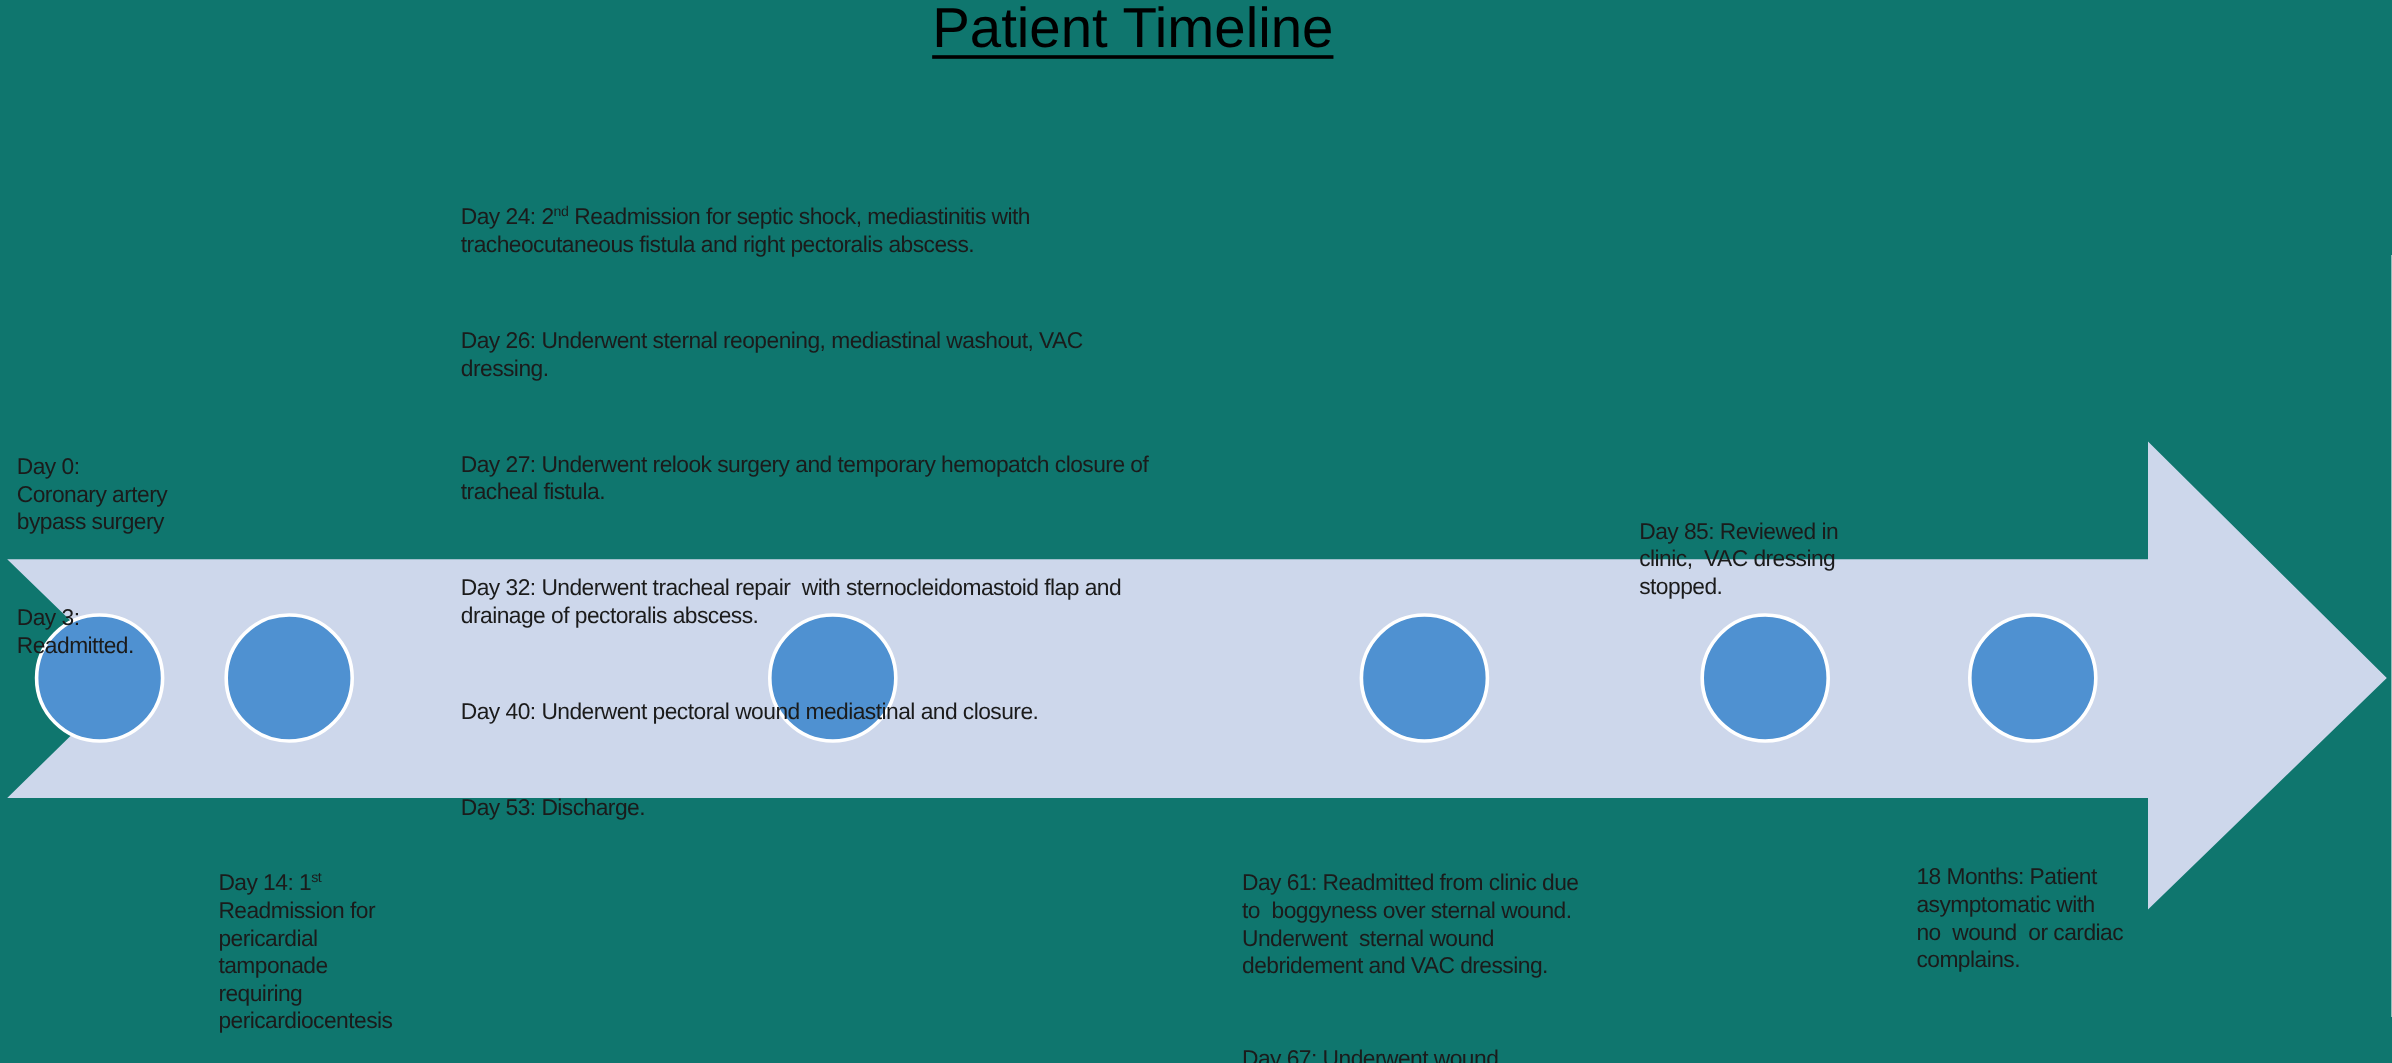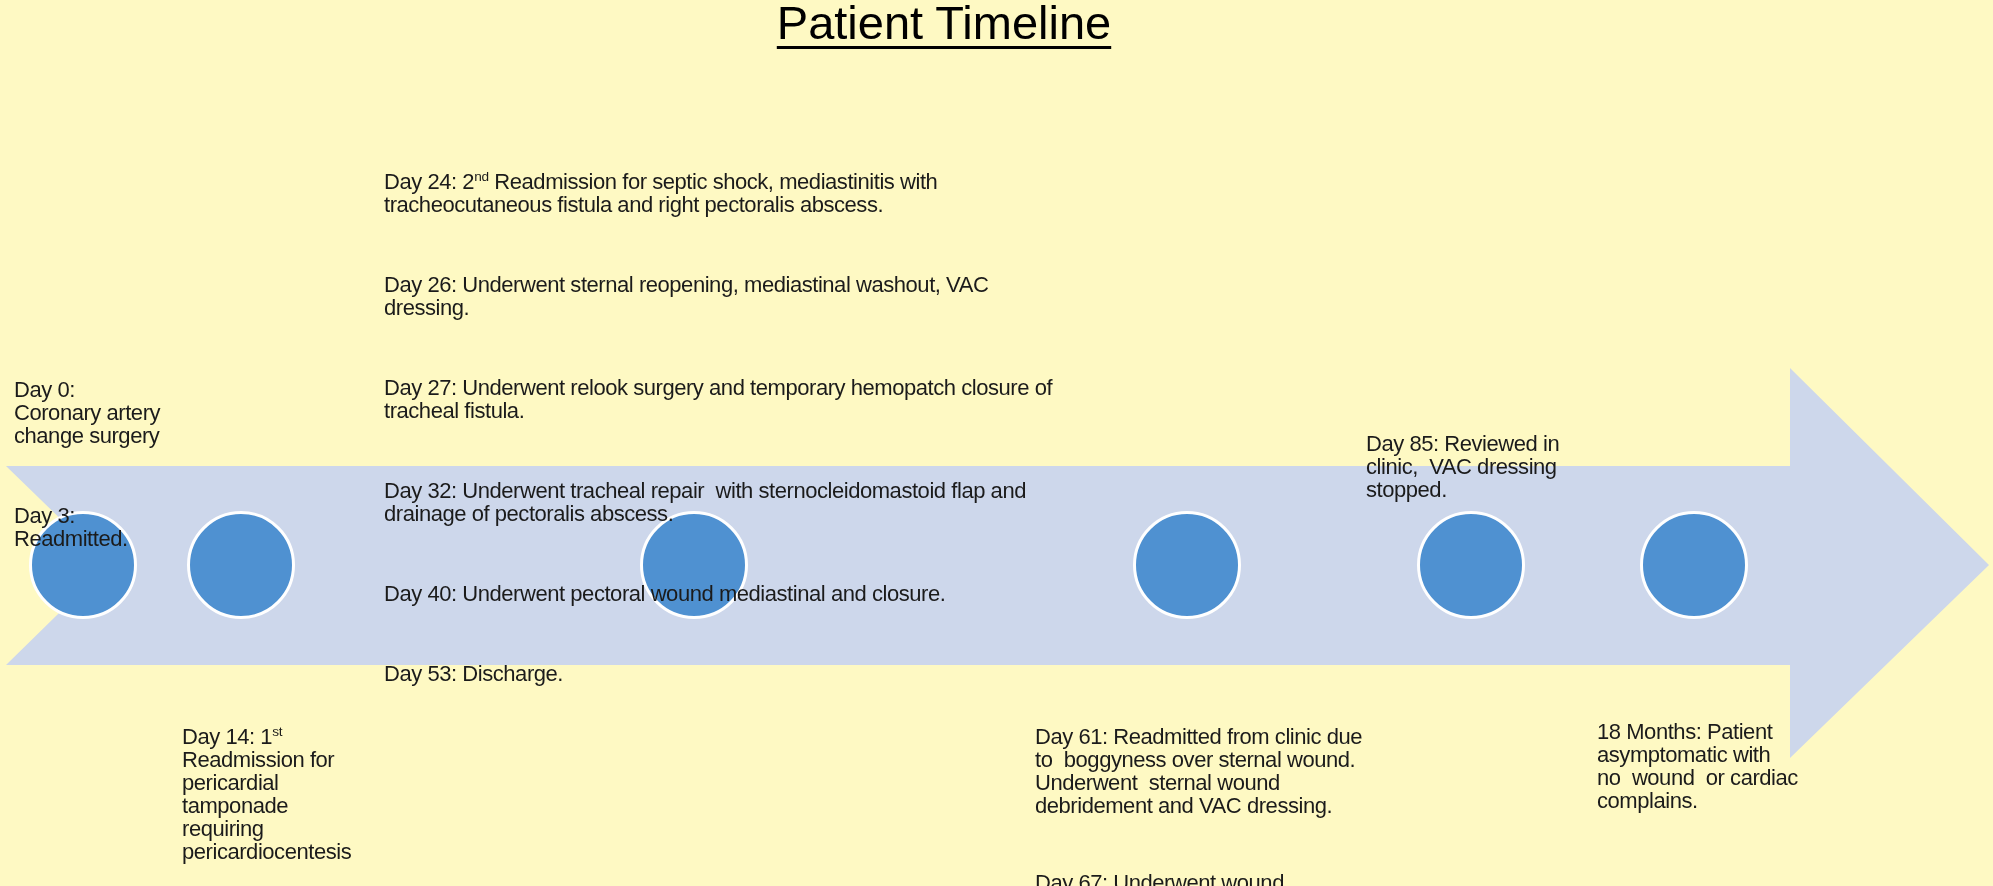--- a/index.html
+++ b/index.html
@@ -1,20 +1,20 @@
 <!DOCTYPE html>
 <html style="--arrow_fill: #cdd7eb; --node_fill: #4f91d1; --node_stroke: #ffffff; --text_color: #1b1b1b; --title_color: #000000;"><head>
 <meta charset="utf-8">
 <style>
   html, body { margin: 0; padding: 0; background: #ffffff; }
   .canvas {
     position: relative;
     width: 1993px;
     height: 886px;
-    background: #fef9c3;
+    background: #0f766e;
     overflow: hidden;
     font-family: "Liberation Sans", sans-serif;
     color: var(--text_color, #1b1b1b);
   }
   .title {
     position: absolute;
     top: -3px;
     left: 944px;
     transform: translateX(-50%);
     margin: 0;
@@ -40,21 +40,21 @@
     top: 511px;
     width: 102px;
     height: 102px;
     border-radius: 50%;
     background: var(--node_fill, #4f91d1);
     border: 3px solid var(--node_stroke, #ffffff);
     box-sizing: content-box;
   }
   .block {
     position: absolute;
-    font-size: 22px;
+    font-size: 19px;
     line-height: 23px;
     letter-spacing: -0.45px;
     white-space: pre-wrap;
   }
   .block p { margin: 0 0 11px 0; }
   .block p:last-child { margin-bottom: 0; }
   .block.tight p { margin-bottom: 8px; }
   .block.tight p:last-child { margin-bottom: 0; }
   sup {
     font-size: 0.62em;
@@ -77,21 +77,21 @@
   <div class="node" style="left:29px"></div>
   <div class="node" style="left:187px"></div>
   <div class="node" style="left:640px"></div>
   <div class="node" style="left:1133px"></div>
   <div class="node" style="left:1417px"></div>
   <div class="node" style="left:1640px"></div>
 
   <div class="block" style="left:14px; top:332px; width:250px;">
     <p>Day 0:
 Coronary artery
-change surgery</p>
+bypass surgery</p>
     <p>Day 3:
 Readmitted.</p>
   </div>
 
   <div class="block" style="left:384px; top:124px; width:700px;">
     <p><span>Day 24: 2</span><sup>nd</sup><span> Readmission for septic shock, mediastinitis with
 tracheocutaneous fistula and right pectoralis abscess.</span></p>
     <p>Day 26: Underwent sternal reopening, mediastinal washout, VAC
 dressing.</p>
     <p>Day 27: Underwent relook surgery and temporary hemopatch closure of

